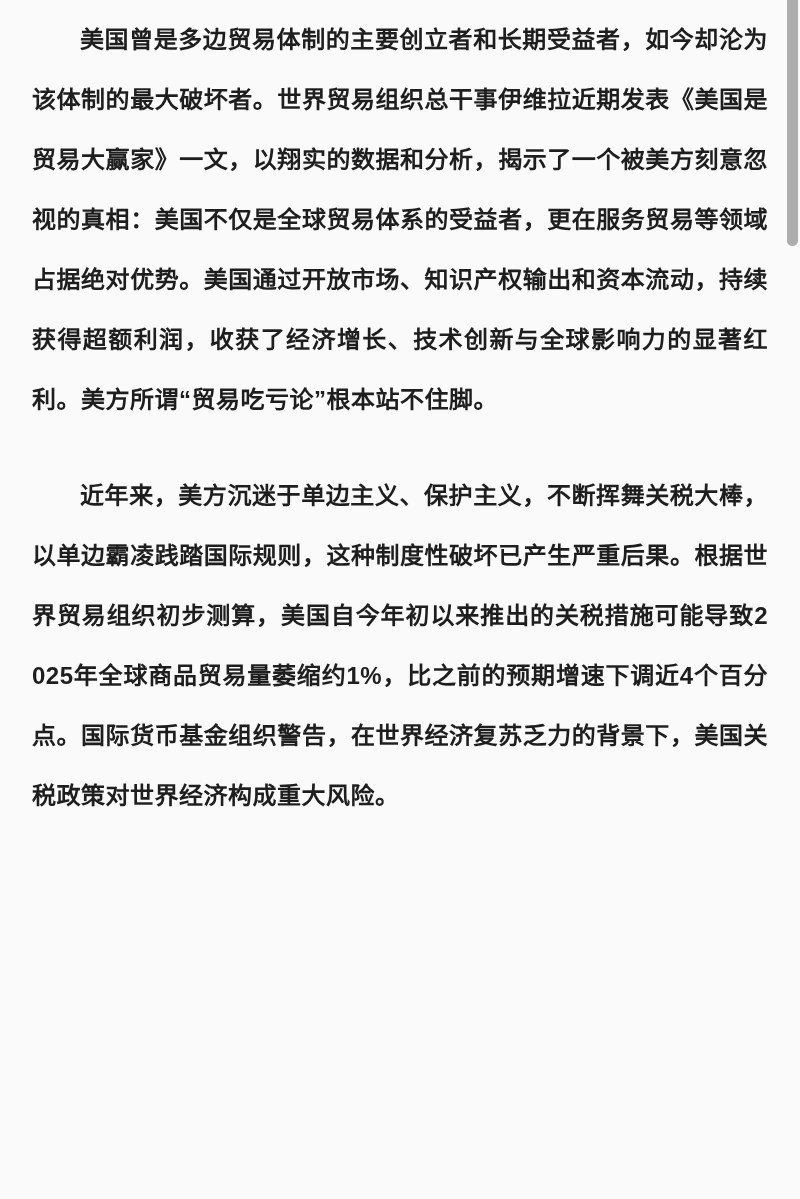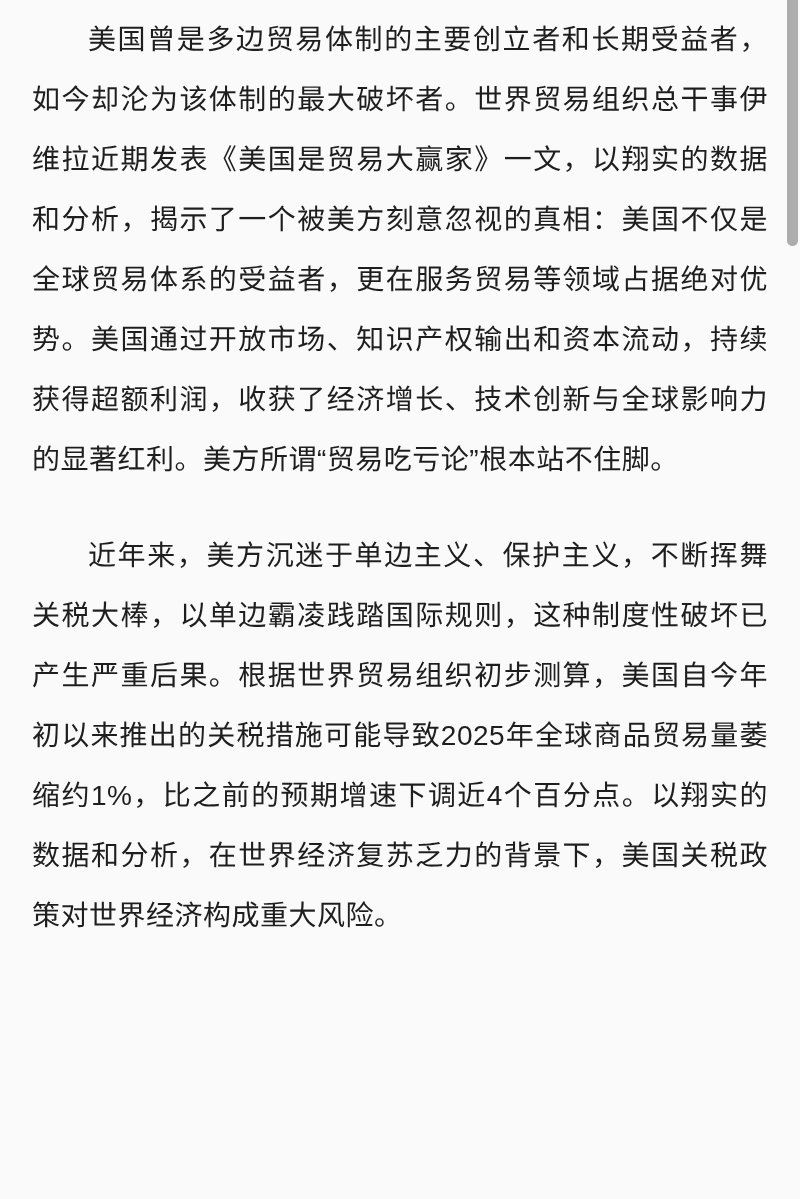--- a/index.html
+++ b/index.html
@@ -19,23 +19,23 @@
     height: 1199px;
     background: var(--bg);
     color: var(--text);
     overflow: hidden;
   }
   .article {
     width: 800px;
     padding: 10px 32px 0 32px;
   }
   .article p {
-    font-size: 28px;
+    font-size: 24px;
     line-height: 60px;
-    font-weight: 400;
+    font-weight: 700;
     text-align: justify;
     text-justify: inter-character;
     text-indent: 2em;
     letter-spacing: 0.5px;
     margin-bottom: 36px;
     word-break: break-all;
     overflow-wrap: anywhere;
   }
   .scrollbar-thumb {
     position: absolute;
@@ -45,16 +45,16 @@
     height: 246px;
     background: var(--thumb);
     border-radius: 0 0 6px 6px;
   }
 </style>
 </head>
 <body>
 
 <main class="article">
   <p>美国曾是多边贸易体制的主要创立者和长期受益者，如今却沦为该体制的最大破坏者。世界贸易组织总干事伊维拉近期发表《美国是贸易大赢家》一文，以翔实的数据和分析，揭示了一个被美方刻意忽视的真相：美国不仅是全球贸易体系的受益者，更在服务贸易等领域占据绝对优势。美国通过开放市场、知识产权输出和资本流动，持续获得超额利润，收获了经济增长、技术创新与全球影响力的显著红利。美方所谓“贸易吃亏论”根本站不住脚。</p>
-  <p>近年来，美方沉迷于单边主义、保护主义，不断挥舞关税大棒，以单边霸凌践踏国际规则，这种制度性破坏已产生严重后果。根据世界贸易组织初步测算，美国自今年初以来推出的关税措施可能导致2025年全球商品贸易量萎缩约1%，比之前的预期增速下调近4个百分点。以翔实的数据和分析，在世界经济复苏乏力的背景下，美国关税政策对世界经济构成重大风险。</p>
+  <p>近年来，美方沉迷于单边主义、保护主义，不断挥舞关税大棒，以单边霸凌践踏国际规则，这种制度性破坏已产生严重后果。根据世界贸易组织初步测算，美国自今年初以来推出的关税措施可能导致2025年全球商品贸易量萎缩约1%，比之前的预期增速下调近4个百分点。国际货币基金组织警告，在世界经济复苏乏力的背景下，美国关税政策对世界经济构成重大风险。</p>
 </main>
 
 <div class="scrollbar-thumb"></div>
 
 </body></html>

